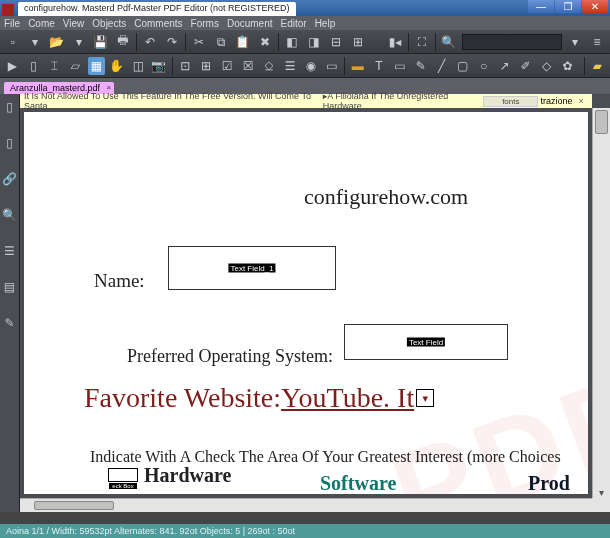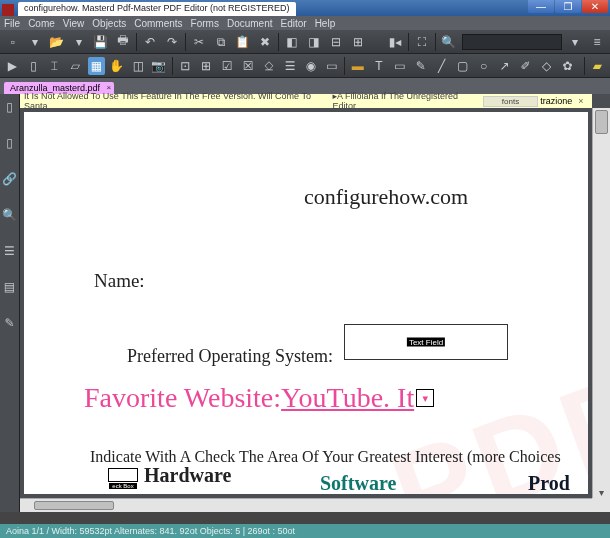--- a/index.html
+++ b/index.html
@@ -43,21 +43,21 @@
   .hthumb { position: absolute; top: 2px; bottom: 2px; left: 14px; width: 80px; background: #c0c0c0; border: 1px solid #888; border-radius: 2px; }
   .corner { position: absolute; right: 0; bottom: 0; width: 18px; height: 14px; background: #e4e4e4; }
   .page { position: absolute; top: 18px; left: 4px; right: 22px; bottom: 18px; background: #fff; overflow: hidden; }
   .wm { position: absolute; right: -60px; bottom: -30px; font-size: 120px; font-weight: bold; color: rgba(200,0,0,0.06); transform: rotate(-20deg); letter-spacing: 6px; }
   .sitetitle { position: absolute; left: 280px; top: 72px; font-family: "Times New Roman", serif; font-size: 22px; color: #222; }
   .lbl-name { position: absolute; left: 70px; top: 158px; font-family: "Times New Roman", serif; font-size: 19px; color: #222; }
   .fld1 { position: absolute; left: 144px; top: 134px; width: 168px; height: 44px; border: 1px solid #333; }
   .fldtag { position: absolute; left: 50%; top: 50%; transform: translate(-50%,-50%); background: #000; color: #fff; font-size: 8px; padding: 0 2px; }
   .lbl-pref { position: absolute; left: 70px; top: 234px; font-family: "Times New Roman", serif; font-size: 18px; color: #222; margin-left: 33px; }
   .fld2 { position: absolute; left: 320px; top: 212px; width: 164px; height: 36px; border: 1px solid #333; }
-  .favline { position: absolute; left: 60px; top: 270px; font-family: Georgia, "Times New Roman", serif; font-size: 28px; color: #ec4899; display: flex; align-items: center; }
+  .favline { position: absolute; left: 60px; top: 270px; font-family: Georgia, "Times New Roman", serif; font-size: 28px; color: #7f1d1d; display: flex; align-items: center; }
   .favlink { text-decoration: underline; }
   .ddbox { width: 18px; height: 18px; border: 1px solid #000; display: inline-flex; align-items: center; justify-content: center; font-size: 11px; margin-left: 2px; }
   .lbl-indicate { position: absolute; left: 66px; top: 336px; font-family: "Times New Roman", serif; font-size: 16px; color: #222; }
   .cb { position: absolute; left: 84px; top: 356px; width: 30px; height: 14px; border: 1px solid #000; }
   .cbtag { position: absolute; left: 0; right: 0; bottom: -8px; background: #000; color: #fff; font-size: 6px; text-align: center; }
   .lbl-hw { position: absolute; left: 120px; top: 352px; font-family: "Times New Roman", serif; font-size: 20px; font-weight: bold; color: #222; }
   .lbl-sw { position: absolute; left: 296px; top: 360px; font-family: "Times New Roman", serif; font-size: 20px; font-weight: bold; color: #0f766e; }
   .lbl-pr { position: absolute; left: 504px; top: 360px; font-family: "Times New Roman", serif; font-size: 20px; font-weight: bold; color: #0f172a; }
   .statusbar { position: absolute; left: 0; right: 0; bottom: 0; height: 14px; background: #4d9b9b; color: #e0f0f0; font-size: 9px; display: flex; align-items: center; padding: 0 6px; }
 </style>
@@ -169,31 +169,34 @@
       <div class="sbicon">🔍</div>
       <div class="sbicon">☰</div>
       <div class="sbicon">▤</div>
       <div class="sbicon">✎</div>
     </div>
 
     <div class="docwrap">
 
       <div class="banner">
         <span>It Is Not Allowed To Use This Feature In The Free Version. Will Come To Santa</span>
-        <span class="midmark">▸A Filioiana If The Unregistered Editor</span>
+        <span class="midmark">▸A Filioiana If The Unregistered Hardware</span>
         <span class="spacer"></span>
         <span class="bannerbtn">fonts</span>
         <span class="bannerbtn2">trazione</span>
         <span class="bannerx">×</span>
       </div>
 
       <div class="page">
         <div class="wm">PDF</div>
         <div class="sitetitle">configurehow.com</div>
         <div class="lbl-name">Name:</div>
+        <div class="fld1">
+          <span class="fldtag">Text Field_1</span>
+        </div>
         <div class="lbl-pref">Preferred Operating System:</div>
         <div class="fld2">
           <span class="fldtag">Text Field</span>
         </div>
         <div class="favline">
           <span>Favorite Website: </span>
           <span class="favlink">YouTube. It</span>
           <span class="ddbox">▾</span>
         </div>
         <div class="lbl-indicate">Indicate With A Check The Area Of Your Greatest Interest (more Choices</div>

